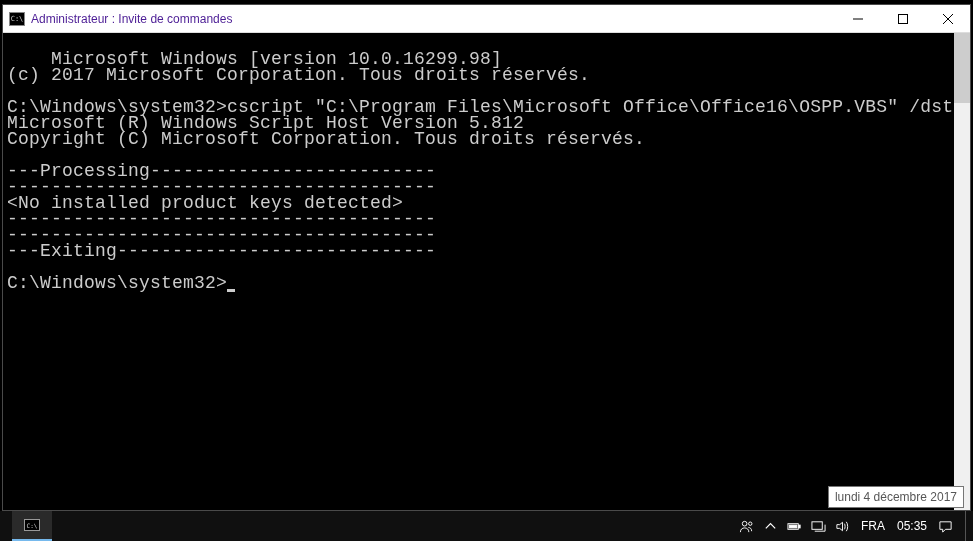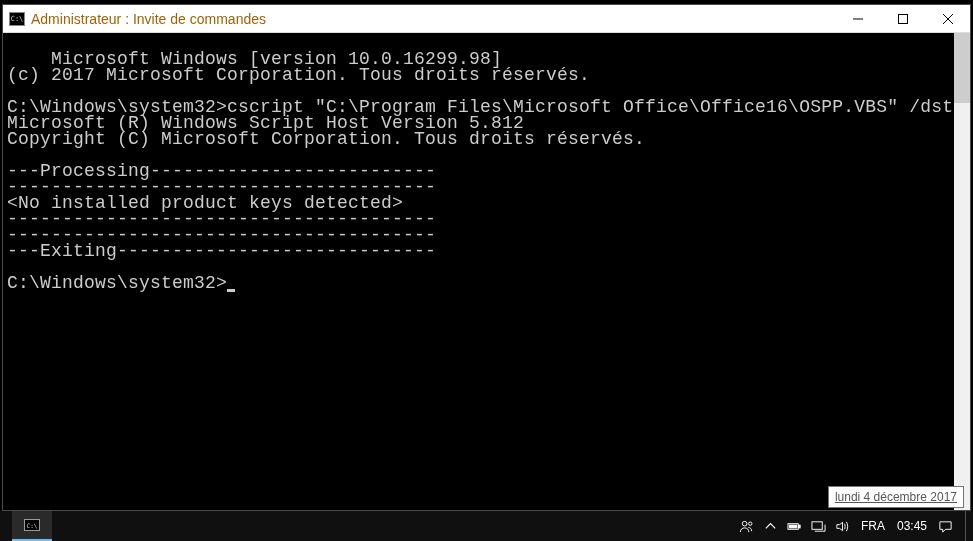--- a/index.html
+++ b/index.html
@@ -40,22 +40,22 @@
       position: relative;
       font-size: 7px;
       color: #ccc;
       display: flex;
       align-items: center;
       justify-content: center;
       font-family: monospace;
     }
     .titlebar-text {
       flex: 1;
-      font-size: 14px;
-      color: #a16207;
+      font-size: 12px;
+      color: #4c1d95;
     }
     .win-controls { display: flex; height: 100%; }
     .win-btn {
       width: 45px;
       height: 100%;
       display: flex;
       align-items: center;
       justify-content: center;
       cursor: pointer;
     }
@@ -156,21 +156,20 @@
     }
     .tooltip {
       position: absolute;
       right: 9px;
       bottom: 33px;
       background: #fff;
       border: 1px solid #767676;
       color: #575757;
       font-size: 12px;
       padding: 3px 6px;
-      text-decoration: underline;
     }
     .action-center-line {
       width: 6px;
       height: 100%;
       margin-left: 4px;
       border-left: 1px solid #555;
     }
   </style>
 </head>
 <body>
@@ -257,21 +256,21 @@
         </svg>
     </div>
     <div class="tray-icon">
       <svg viewBox="0 0 16 16" fill="none" stroke="#fff" stroke-width="1">
           <path d="M2 6v4h3l3 2.5v-9L5 6H2z"></path>
           <path d="M10 5c1 1 1 5 0 6"></path>
           <path d="M12 3c2 2 2 8 0 10"></path>
         </svg>
     </div>
     <div class="tray-text">FRA</div>
-    <div class="tray-text">03:45</div>
+    <div class="tray-text">05:35</div>
     <div class="tray-icon">
       <svg viewBox="0 0 16 16" fill="none" stroke="#fff" stroke-width="1">
           <path d="M2 3h12v8H8l-3 3v-3H2V3z"></path>
         </svg>
     </div>
     <div class="action-center-line"></div>
   </div>
 </div>
 
 </body></html>

